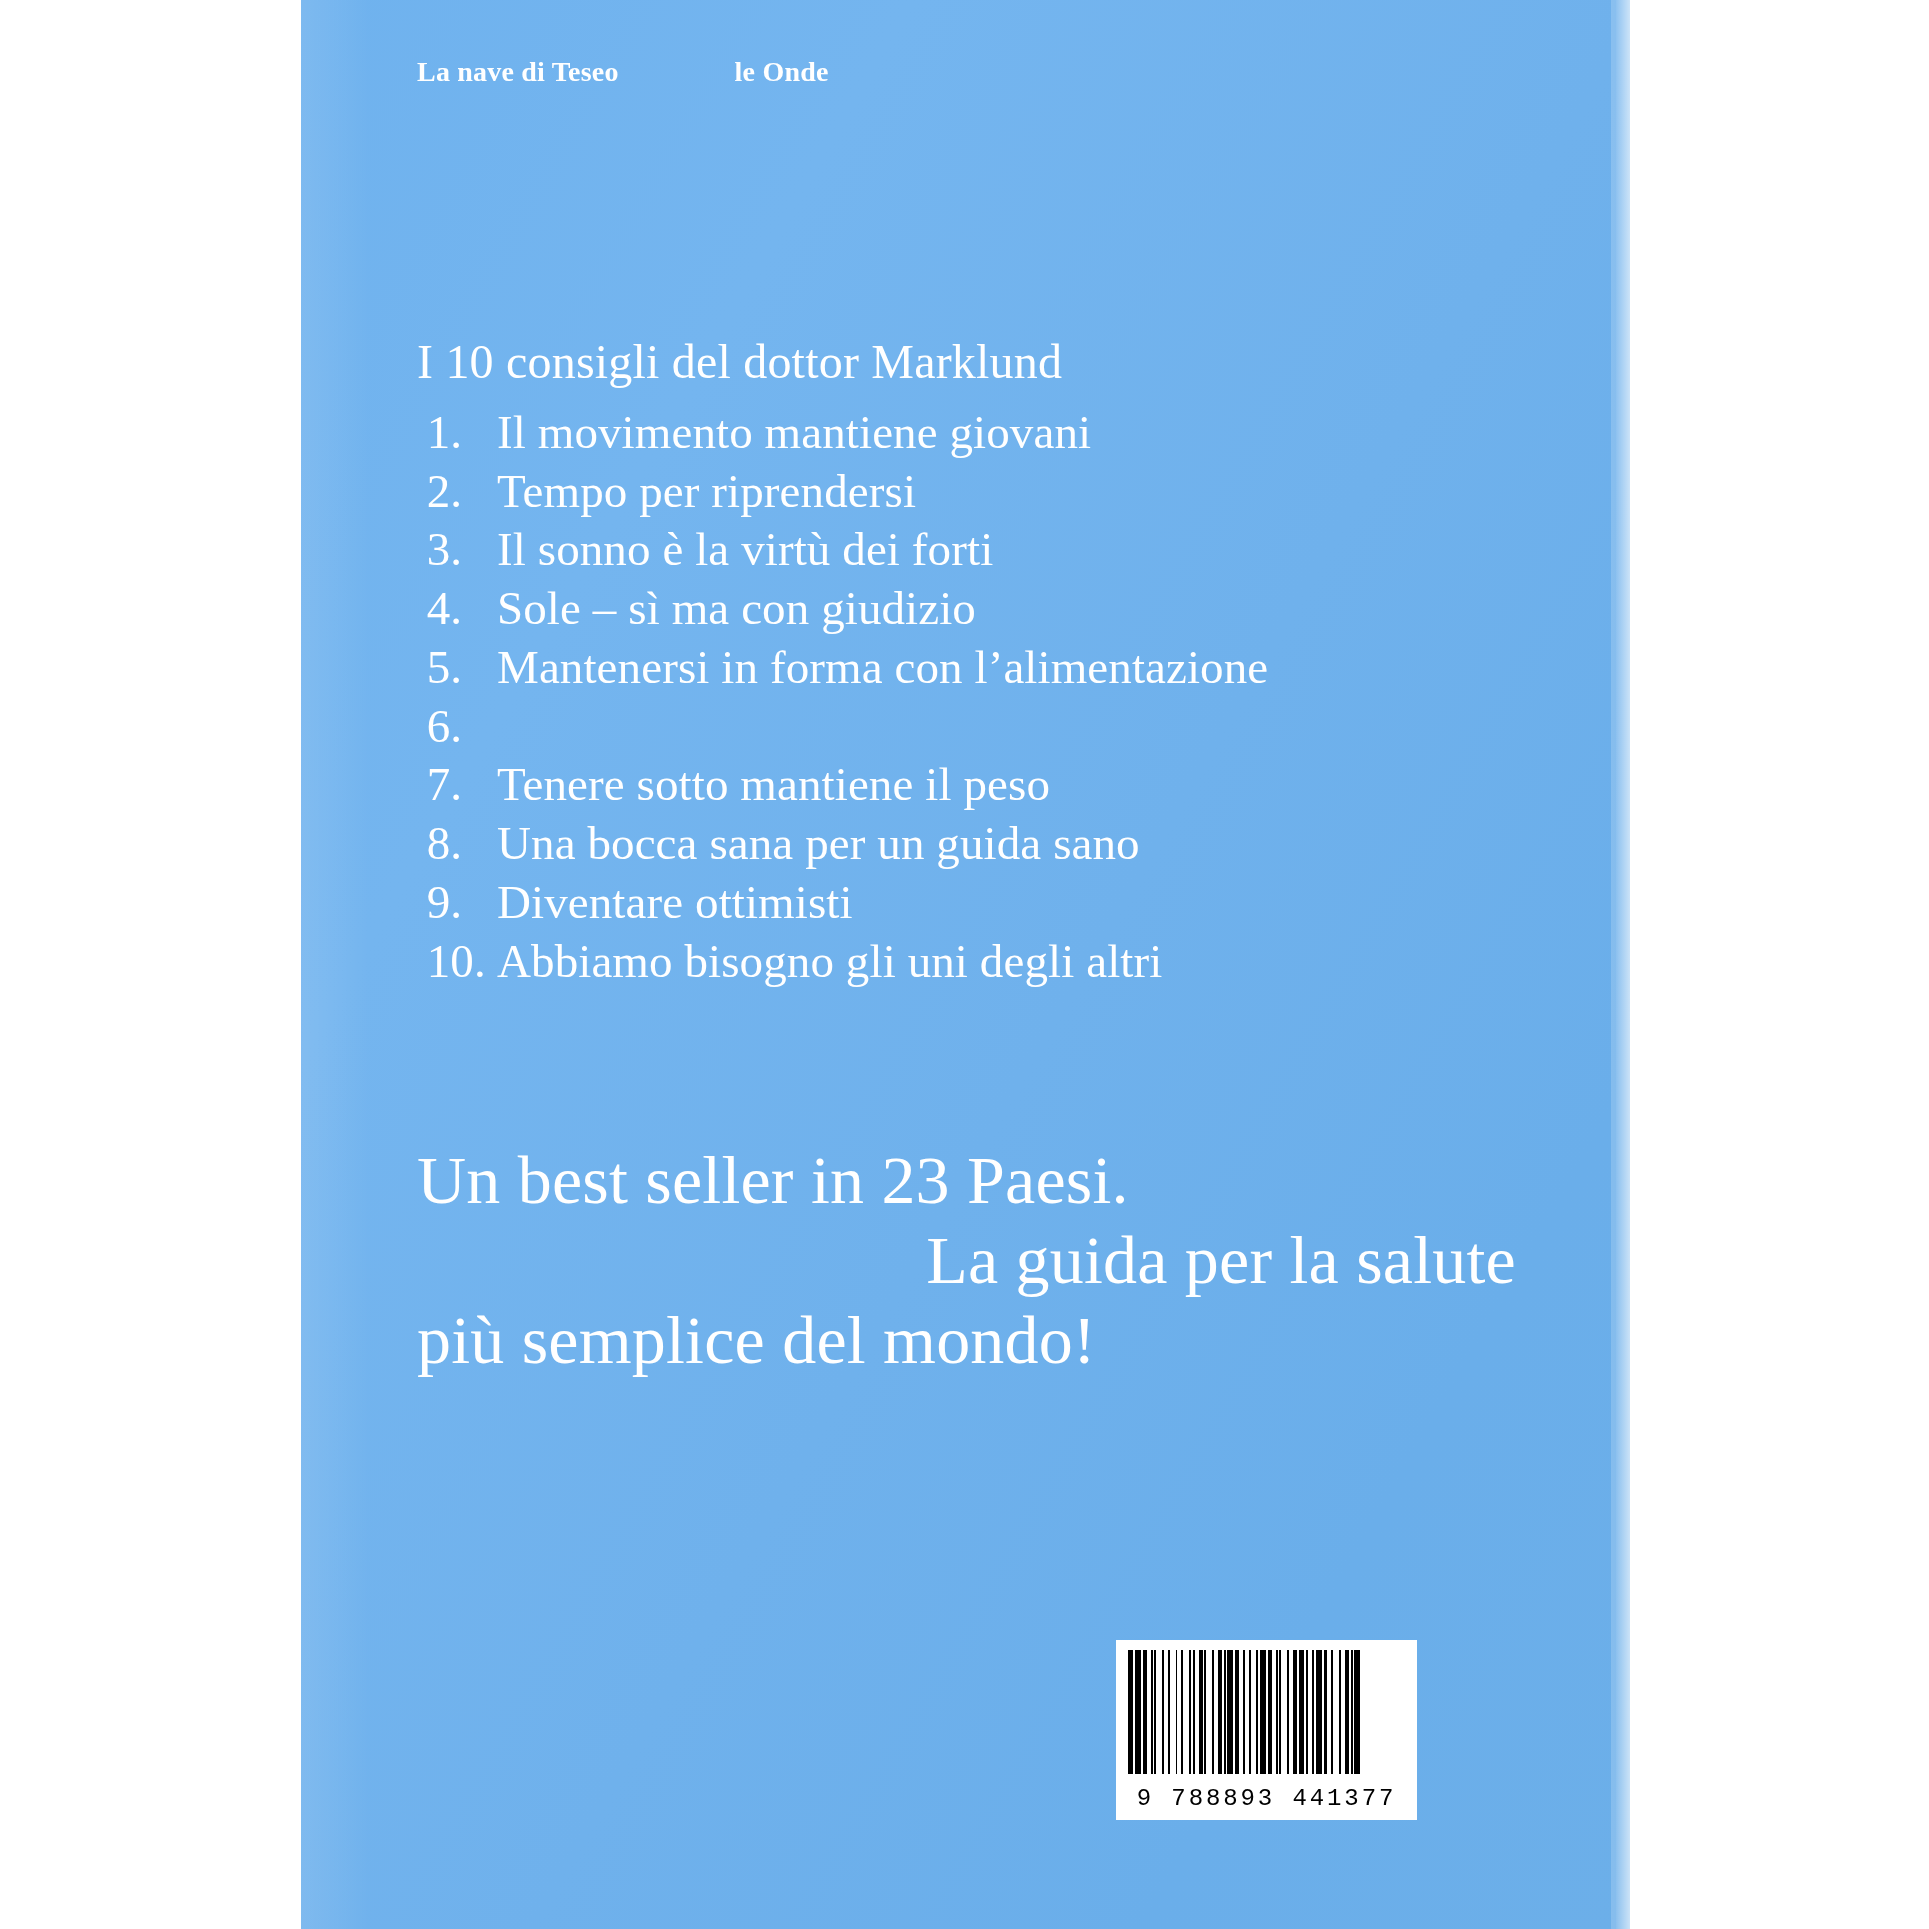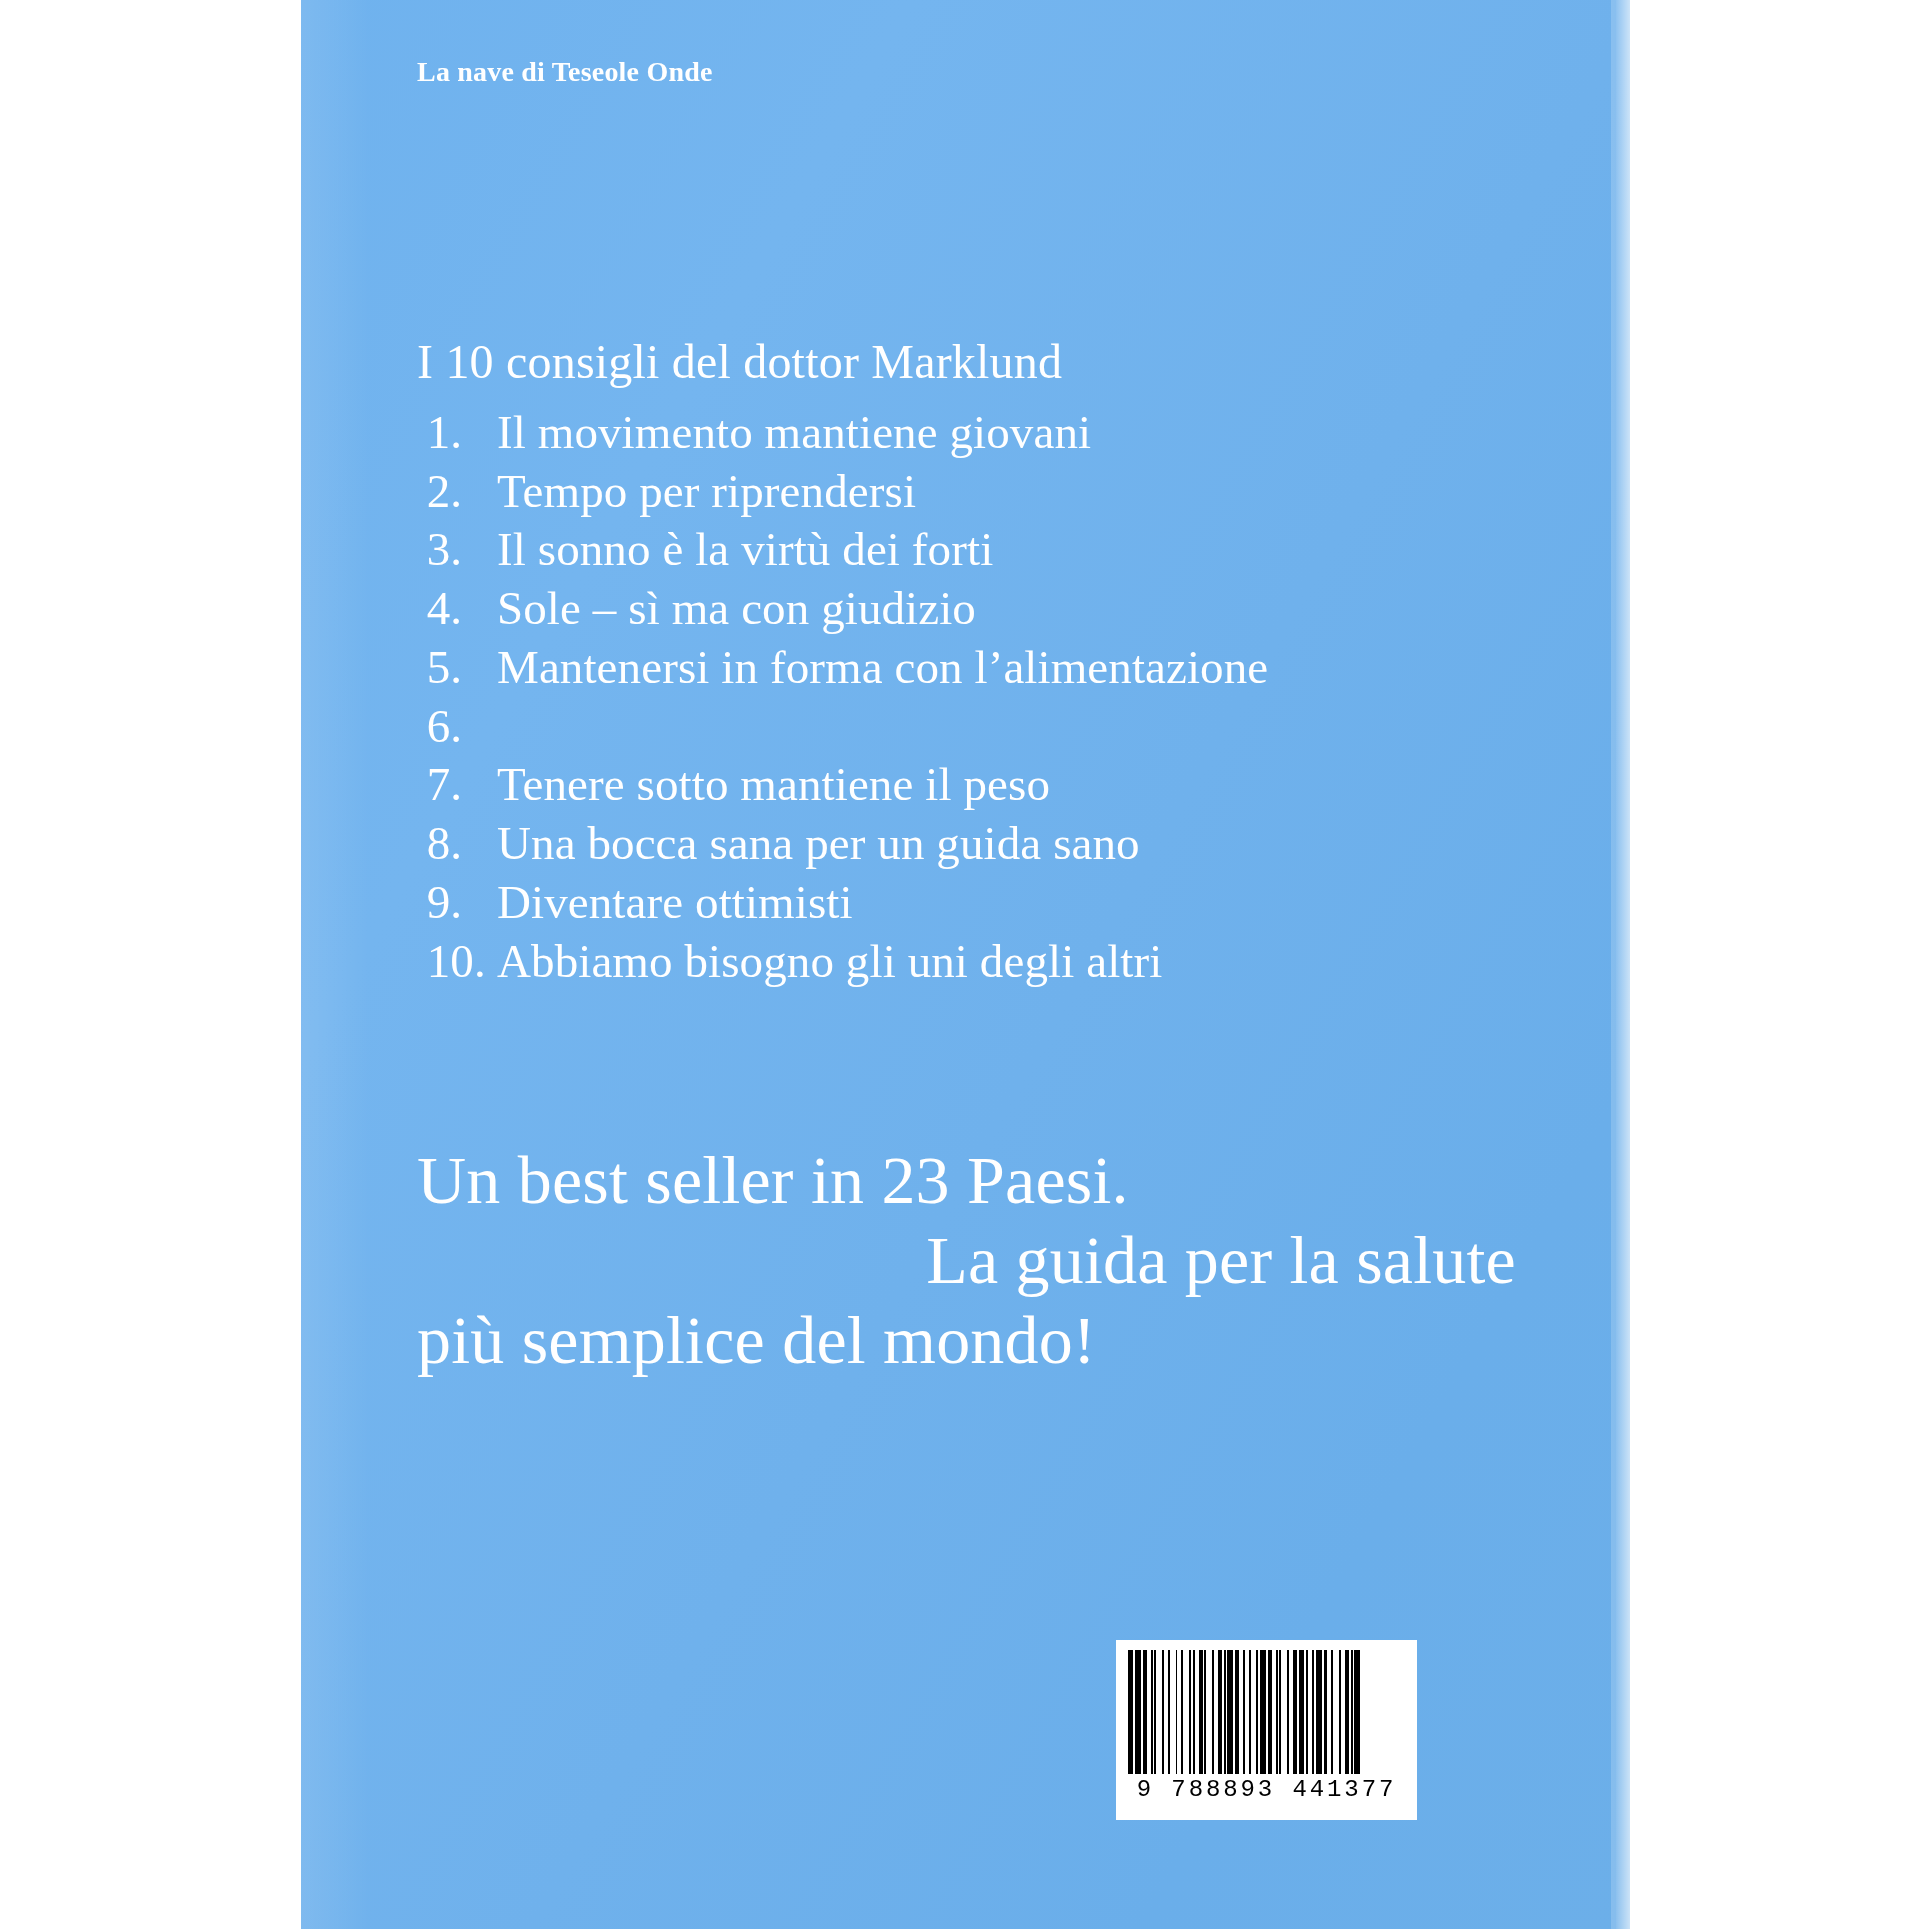--- a/index.html
+++ b/index.html
@@ -60,20 +60,21 @@
     pointer-events: none;
   }
 
   
   .publisher-row {
     position: absolute;
     left: 116px;
     top: 56px;
     display: flex;
     align-items: flex-start;
+    gap: 116px;
     color: #ffffff;
   }
   .publisher-name {
     font-family: "Liberation Serif", serif;
     font-weight: bold;
     font-size: 28px;
     letter-spacing: 0.2px;
     white-space: nowrap;
   }
   .series-name {
@@ -155,21 +156,21 @@
   }
   #barcode-bars {
     width: 278px;
     height: 124px;
     display: flex;
     align-items: stretch;
     gap: 0px;
     overflow: hidden;
   }
   #barcode-digits {
-    margin-top: 2px;
+    margin-top: 11px;
     font-family: "Liberation Mono", monospace;
     font-size: 24px;
     letter-spacing: 2.9px;
     color: #000000;
     white-space: nowrap;
   }
 </style>
 </head>
 <body>
 

